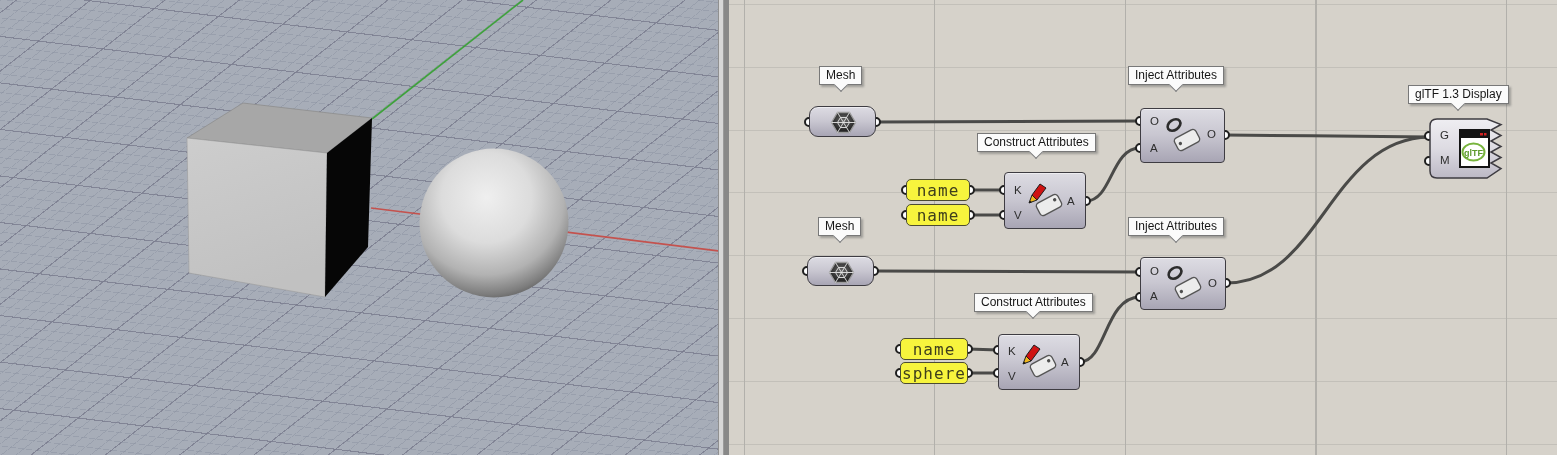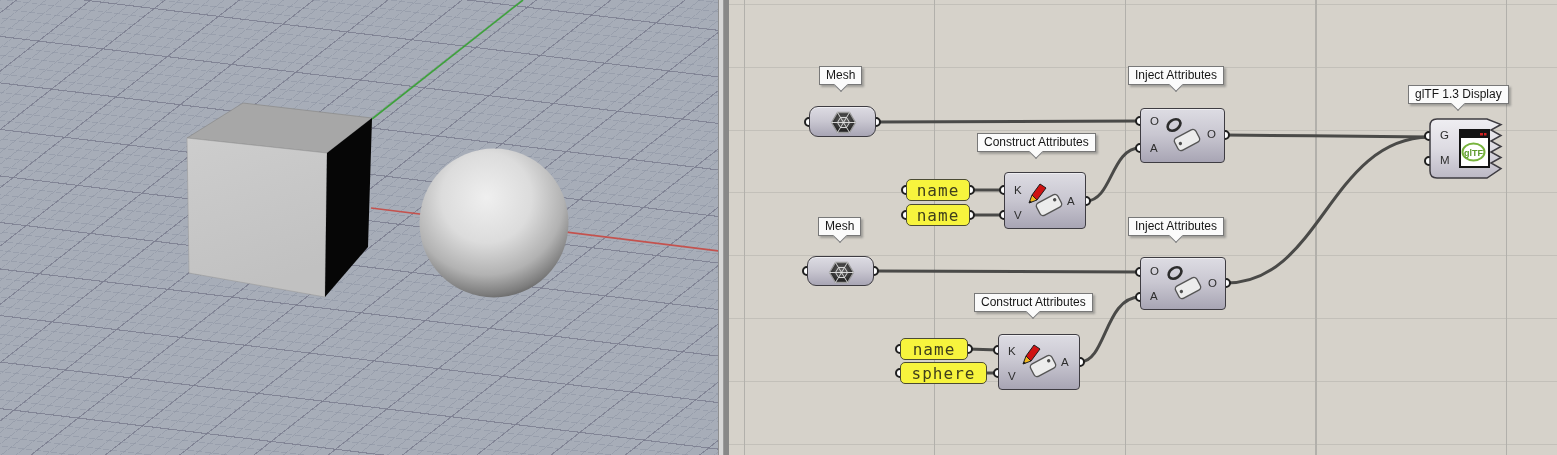--- a/index.html
+++ b/index.html
@@ -208,21 +208,21 @@
       </svg>
     </div>
 
     <div class="nub" style="left:166px;top:344px;"></div>
     <div class="nub" style="left:234px;top:344px;"></div>
     <div class="panel" style="left:171px;top:338px;width:68px;height:22px;">
       <span>name</span>
     </div>
     <div class="nub" style="left:166px;top:368px;"></div>
     <div class="nub" style="left:234px;top:368px;"></div>
-    <div class="panel" style="left:171px;top:362px;width:87px;height:22px;">
+    <div class="panel" style="left:171px;top:362px;width:68px;height:22px;">
       <span>sphere</span>
     </div>
 
     <div class="nametag" style="left:245px;top:293px;">
       <span>Construct Attributes</span>
       <div class="tip"></div>
     </div>
     <div class="nub" style="left:264px;top:345px;"></div>
     <div class="nub" style="left:264px;top:368px;"></div>
     <div class="nub" style="left:346px;top:357px;"></div>

